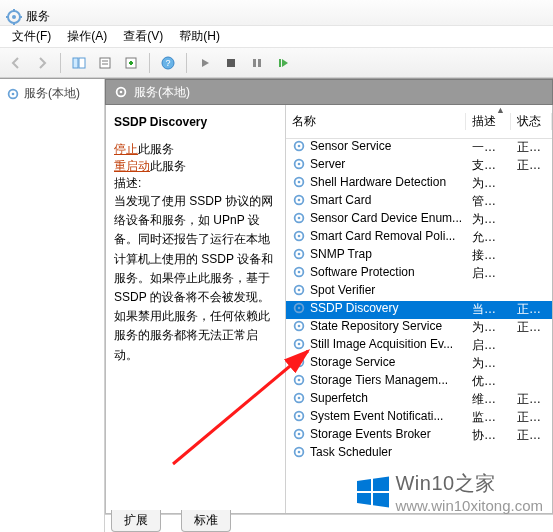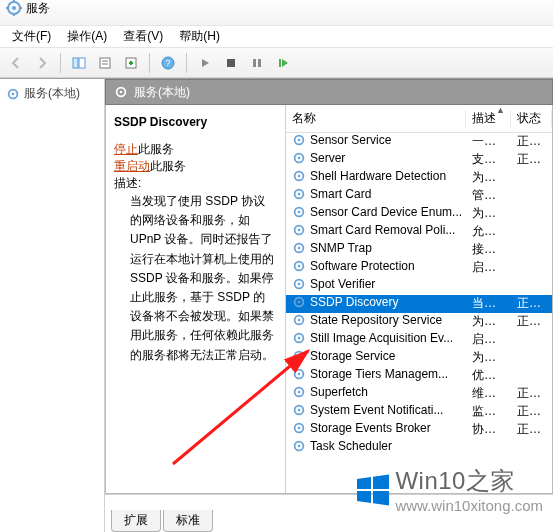--- a/index.html
+++ b/index.html
@@ -11,21 +11,21 @@
     color: #000;
     width: 553px;
     height: 532px;
     overflow: hidden;
   }
   .window { display: flex; flex-direction: column; height: 100%; }
 
   
   .titlebar {
     height: 26px;
-    display: flex; align-items: flex-start;
+    display: flex; align-items: flex-end;
     padding-left: 6px;
     background: linear-gradient(#fdfdfd,#f3f3f3);
     border-bottom: 1px solid #e5e5e5;
   }
   .titlebar .gear { width: 16px; height: 16px; margin-right: 4px; }
 
   
   .menubar {
     height: 22px; display: flex; align-items: center;
     padding-left: 4px; border-bottom: 1px solid #e5e5e5;
@@ -65,26 +65,26 @@
   .right-body { flex: 1; display: flex; overflow: hidden; border: 1px solid #bcbcbc; border-top: none; }
 
   
   .detail {
     width: 180px; padding: 10px 8px; border-right: 1px solid #d0d0d0;
     overflow: hidden;
   }
   .detail h3 { font-size: 12px; margin: 0 0 12px 0; font-weight: bold; }
   .link { color: #c2410c; text-decoration: underline; display: inline; }
   .detail .desc-label { }
-  .detail .desc-text { line-height: 1.6; margin-left: 16px; }
+  .detail .desc-text { line-height: 1.6; }
 
   
   .list-wrap { flex: 1; overflow: hidden; position: relative; }
   .cols {
-    display: flex; height: 28px; align-items: center; background: #fff;
+    display: flex; height: 34px; align-items: center; background: #fff;
     border-bottom: 1px solid #e0e0e0;
   }
   .col {
     padding: 0 6px; border-right: 1px solid #e8e8e8; font-size: 12px;
     display: flex; align-items: center; gap: 4px;
     white-space: nowrap; overflow: hidden; text-overflow: ellipsis;
   }
   .col.name { width: 180px; }
   .col.desc { width: 45px; }
   .col.stat { width: 45px; flex:1;}
@@ -97,41 +97,41 @@
   }
   .row.selected { background: #0078d7; color: #fff; }
   .cell { padding: 0 6px; white-space: nowrap; overflow: hidden; text-overflow: ellipsis; }
   .cell.name { width: 180px; display: flex; align-items: center; gap: 4px; }
   .cell.desc { width: 45px; }
   .cell.stat { width: 45px; flex:1;}
   .svc-icon { width: 14px; height: 14px; flex-shrink: 0; }
 
   
   .tabs {
-    height: 38px; display: flex; align-items: flex-end;
-    padding-left: 6px; gap: 2px; border-top: 1px solid #d0d0d0;
+    height: 18px; display: flex; align-items: flex-end;
+    padding-left: 6px; gap: 20px; border-top: 1px solid #d0d0d0;
   }
   .tab {
     padding: 2px 12px; border: 1px solid #b0b0b0; border-top: none;
     background: #f3f3f3; font-size: 12px; border-radius: 0 0 4px 4px;
   }
 
   
   .arrow {
     position: absolute; pointer-events: none;
     left: 168px; top: 260px; z-index: 10;
   }
 
   
   .watermark {
     position: absolute; right: 10px; bottom: 18px; z-index: 20;
     display: flex; align-items: center; gap: 4px;
     color: #333;
   }
-  .watermark .txt { font-size: 24px; font-weight: 400; color:#666; letter-spacing:.5px}
+  .watermark .txt { font-size: 20px; font-weight: 400; color:#666; letter-spacing:.5px}
   .winlogo {
     width: 36px; height: 36px;
   }
 
   svg { display: block; }
 </style>
 </head>
 <body>
 
 <div class="window">

